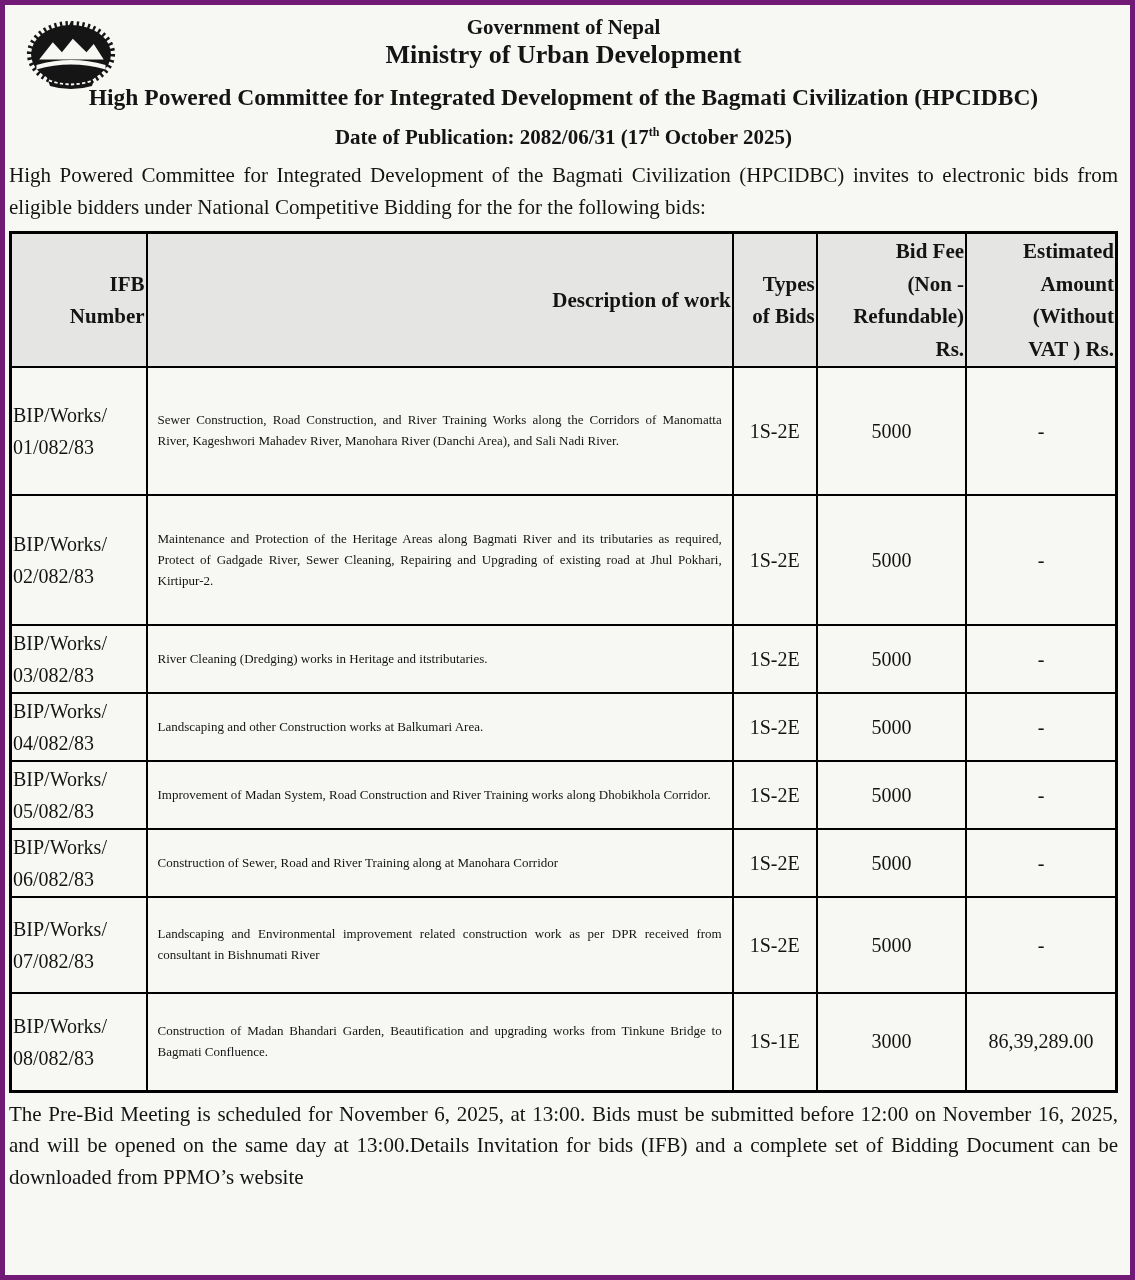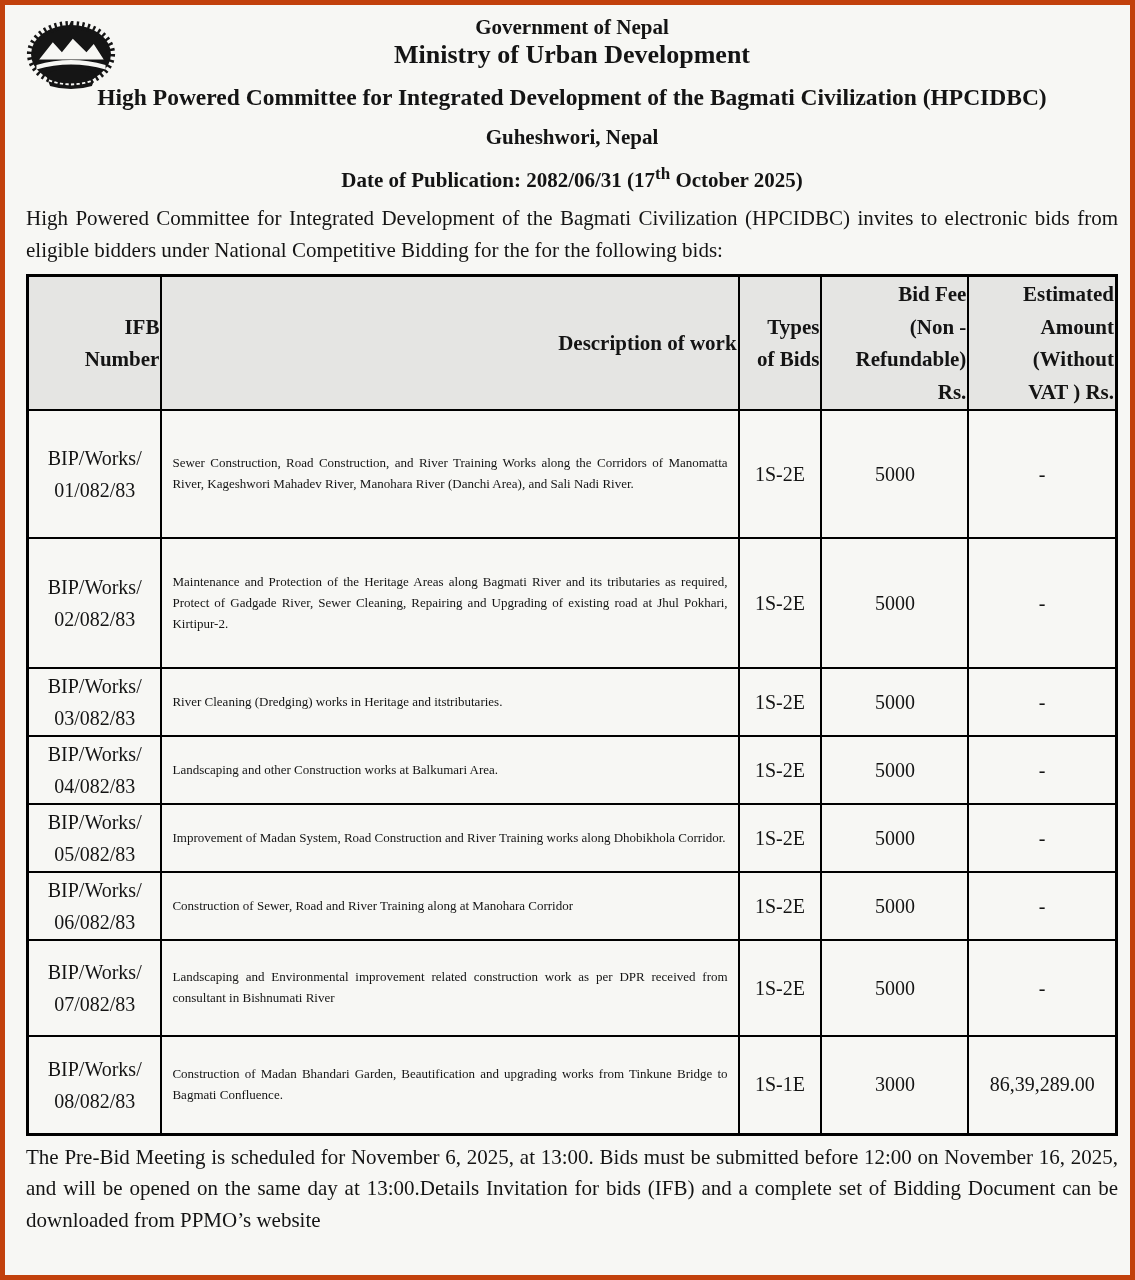--- a/index.html
+++ b/index.html
@@ -1,48 +1,48 @@
 <!DOCTYPE html>
 <html><head>
 <meta charset="utf-8">
 <style>
   html,body{margin:0;padding:0;background:#cfcfcf;}
   .page{
     width:1135px;height:1280px;box-sizing:border-box;
-    background:#f7f7f4;border:5px solid #c2410c;
-    padding:4px 12px 6px 21px;position:relative;
+    background:#f7f7f4;border:5px solid #701a75;
+    padding:4px 12px 6px 4px;position:relative;
     font-family:"Liberation Serif","DejaVu Serif",serif;color:#141414;
   }
   .emblem{position:absolute;left:16px;top:12px;width:100px;height:76px;}
   .hdr-line{text-align:center;font-weight:bold;}
   .gov-line{font-size:21px;margin-top:6px;}
   .ministry-line{font-size:26px;}
   .committee-line{font-size:23.5px;margin-top:14px;}
   .location-line{font-size:21px;margin-top:14px;}
   .banner{
     width:645px;margin:10px auto 0 auto;background:#050505;color:#ffffff;
     text-align:center;font-weight:bold;font-size:30px;padding:2px 0 4px 0;
   }
   .pub-date{text-align:center;font-weight:bold;font-size:21px;margin-top:14px;}
-  .pub-date sup{font-size:17px;}
+  .pub-date sup{font-size:12px;}
   .intro{font-size:21px;line-height:1.5;margin-top:10px;text-align:justify;}
   table.bids{
     width:100%;border-collapse:collapse;margin-top:8px;
     border:3px solid #000;table-layout:fixed;
   }
   table.bids th,table.bids td{
     border:2px solid #000;vertical-align:middle;box-sizing:border-box;
   }
   col.c-ifb{width:12.3%;} col.c-desc{width:53.0%;} col.c-type{width:7.6%;}
   col.c-fee{width:13.5%;} col.c-amt{width:13.6%;}
   table.bids th{
     font-size:21px;font-weight:bold;text-align:right;
     white-space:pre-line;line-height:1.55;background:#e5e5e3;height:128px;
   }
-  td.ifb{font-size:20px;text-align:center;white-space:pre-line;line-height:1.6;}
+  td.ifb{font-size:20px;text-align:left;white-space:pre-line;line-height:1.6;}
   td.desc{font-size:13px;text-align:justify;padding:3px 10px;line-height:1.6;}
   td.ctr{font-size:20px;text-align:center;}
   tr.r-a{height:128px;} tr.r-b{height:130px;} tr.r-c{height:65px;}
   tr.r-d{height:66px;} tr.r-e{height:96px;} tr.r-f{height:98px;}
   .footer{font-size:21px;line-height:1.5;margin-top:6px;text-align:justify;}
 </style>
 </head>
 <body>
 
 <div class="page">
@@ -52,21 +52,20 @@
     <path d="M55 4 l4 8 -8 0 z" fill="#151515"></path>
     <path d="M20 46 L35 27 L45 38 L57 23 L72 38 L80 29 L91 46 Z" fill="#f7f7f4"></path>
     <path d="M17 52 Q55 41 93 52 L93 57 Q55 46 17 57 Z" fill="#f7f7f4"></path>
     <ellipse cx="55" cy="64" rx="27" ry="8" fill="#151515"></ellipse>
     <path d="M30 70 Q55 79 80 70 L78 75 Q55 82 32 75 Z" fill="#151515"></path>
   </svg>
 
   <div class="hdr-line gov-line">Government of Nepal</div>
   <div class="hdr-line ministry-line">Ministry of Urban Development</div>
   <div class="hdr-line committee-line">High Powered Committee for Integrated Development of the Bagmati Civilization (HPCIDBC)</div>
-  <div class="hdr-line location-line">Guheshwori, Nepal</div>
 
 
   <div class="pub-date"><span>Date of Publication: 2082/06/31 (17</span><sup>th</sup><span> October 2025)</span></div>
 
   <div class="intro">High Powered Committee for Integrated Development of the Bagmati Civilization (HPCIDBC) invites to electronic bids from eligible bidders under National Competitive Bidding for the for the following bids:</div>
 
   <table class="bids">
     <colgroup>
       <col class="c-ifb">
         <col class="c-desc">

